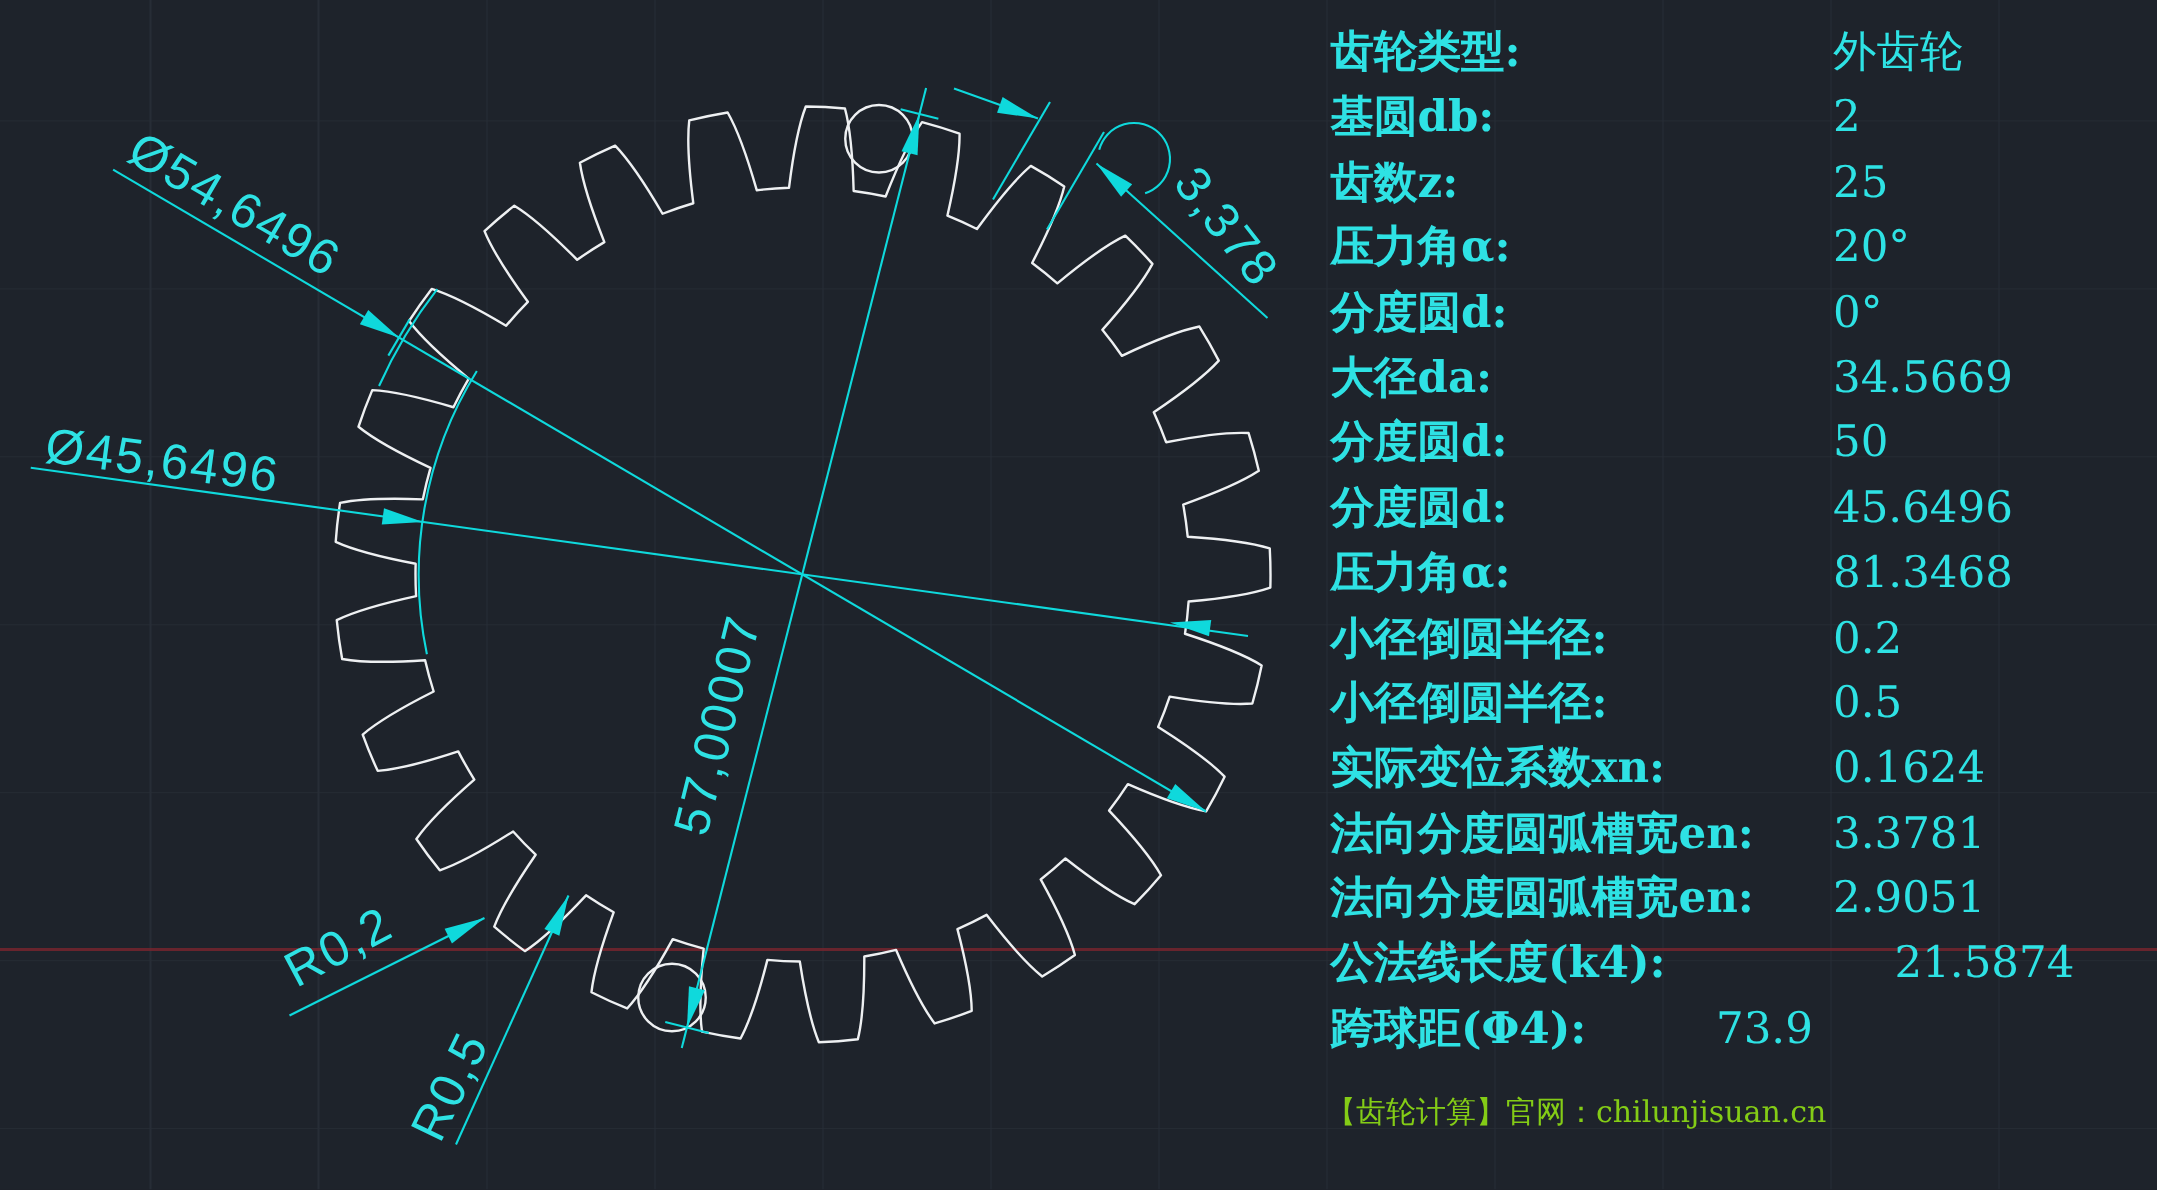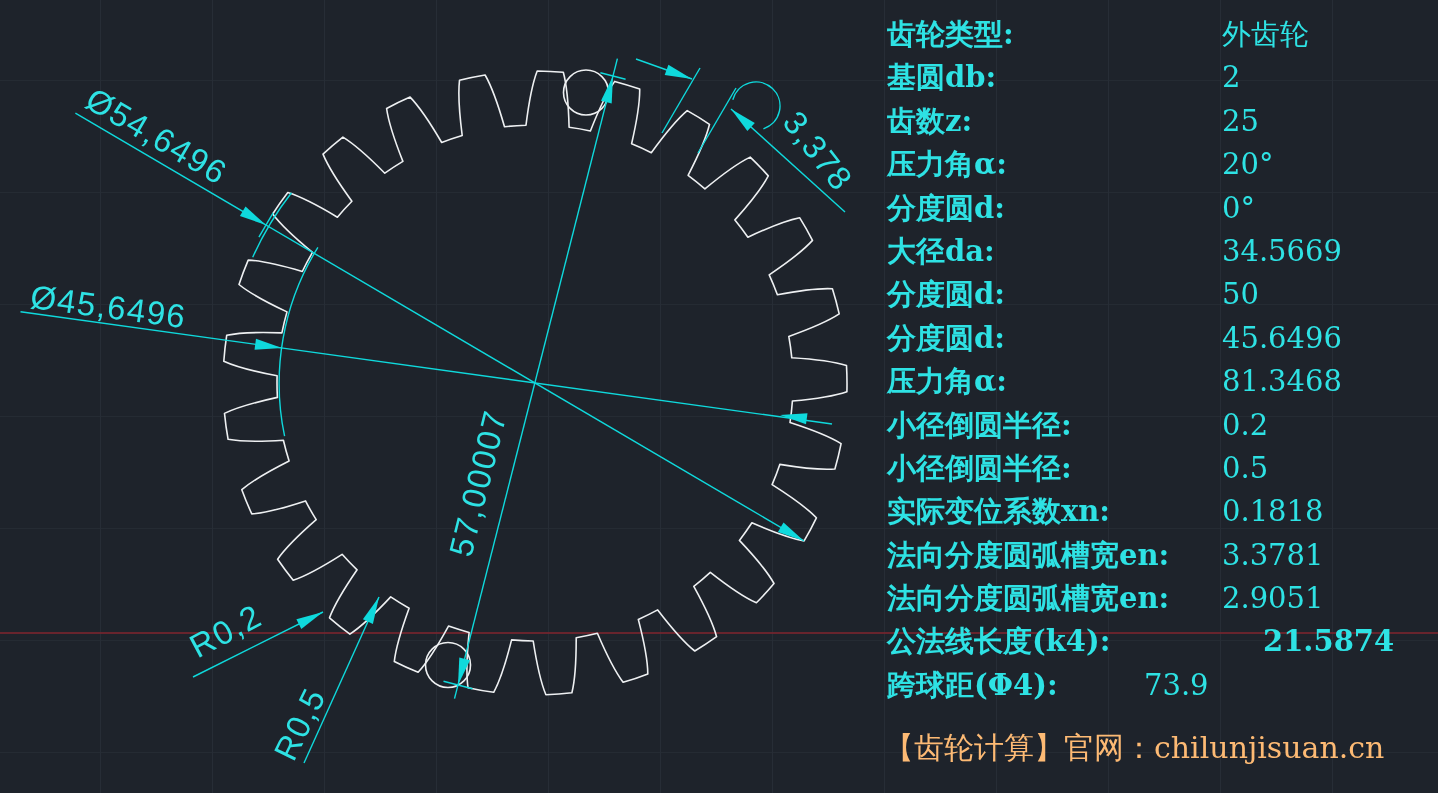--- a/index.html
+++ b/index.html
@@ -27,25 +27,25 @@
     font-size:33px;letter-spacing:1.5px;
   }
   .gear{stroke:#eef0f2;stroke-width:1.6;fill:none;stroke-linejoin:round;}
   .panel{
     position:absolute;left:887px;top:13px;z-index:3;color:#2ee2e4;
     font-size:29px;line-height:43.4px;white-space:nowrap;
   }
   .row{position:relative;height:43.4px;}
   .row .lbl{position:absolute;left:0;font-weight:bold;}
   .row .val{position:absolute;left:335px;}
-  .row.v-far .val{left:376px;font-weight:bold;}
+  .row.v-far .val{left:376px;}
   .row.v-near .val{left:257px;}
   .watermark{
-    position:absolute;left:884px;top:728px;z-index:3;color:#fdba74;
-    font-size:30px;white-space:nowrap;
+    position:absolute;left:884px;top:728px;z-index:3;color:#84cc16;
+    font-size:20px;white-space:nowrap;
   }
 </style>
 </head>
 <body>
 
 <div class="grid"></div>
 <div class="x-axis"></div>
 
 <svg class="canvas" width="880" height="793" viewBox="0 0 880 793">
 
@@ -149,21 +149,21 @@
   <div class="row">
       <span class="lbl">小径倒圆半径:</span>
       <span class="val">0.2</span>
     </div>
   <div class="row">
       <span class="lbl">小径倒圆半径:</span>
       <span class="val">0.5</span>
     </div>
   <div class="row">
       <span class="lbl">实际变位系数xn:</span>
-      <span class="val">0.1818</span>
+      <span class="val">0.1624</span>
     </div>
   <div class="row">
       <span class="lbl">法向分度圆弧槽宽en:</span>
       <span class="val">3.3781</span>
     </div>
   <div class="row">
       <span class="lbl">法向分度圆弧槽宽en:</span>
       <span class="val">2.9051</span>
     </div>
   <div class="row v-far">

